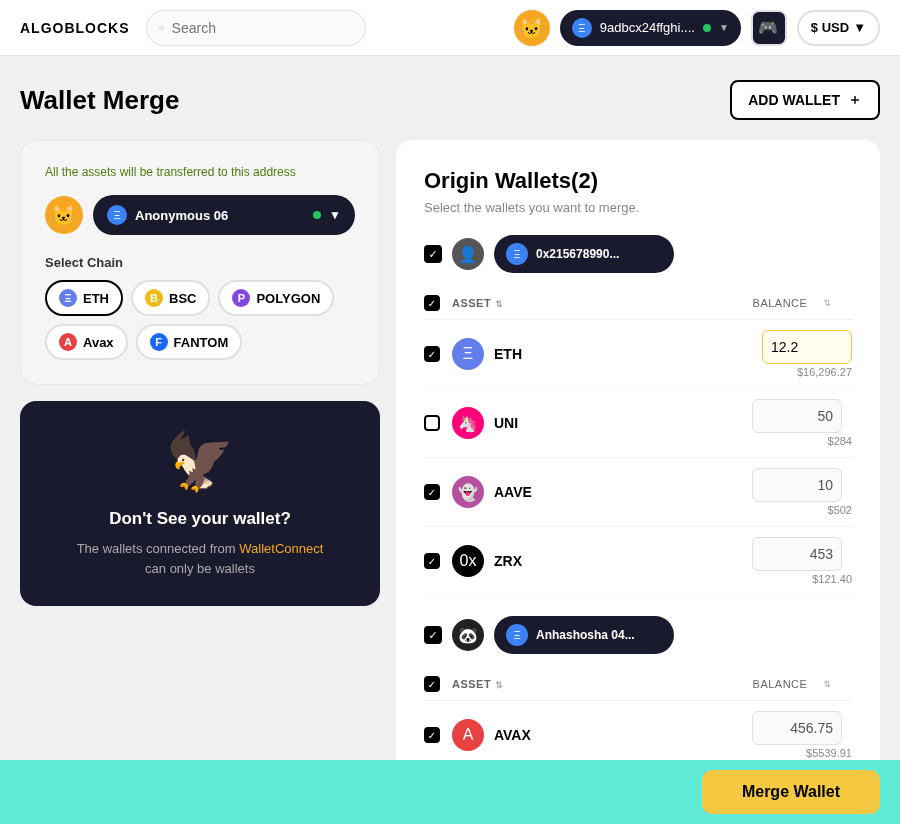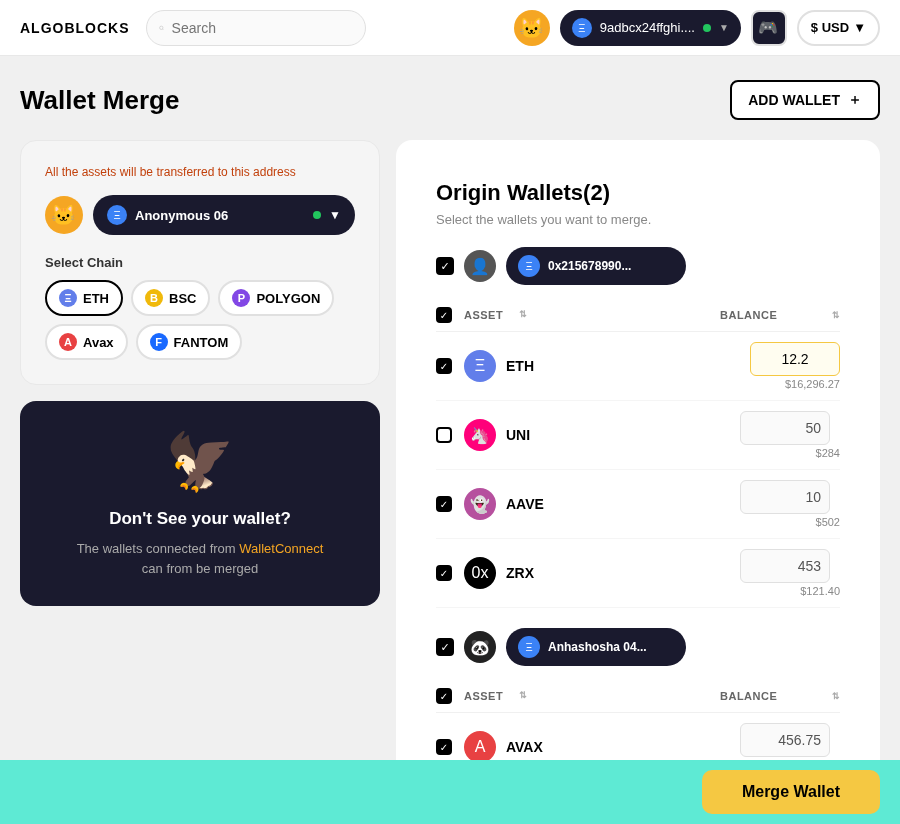--- a/index.html
+++ b/index.html
@@ -147,38 +147,38 @@
       flex-shrink: 0;
       display: flex;
       flex-direction: column;
       gap: 16px;
     }
     .right-col {
       flex: 1;
       background: #fff;
       border-radius: 16px;
       overflow-y: auto;
-      padding: 40px;
+      padding: 28px;
     }
 
     
     .dest-card {
       background: #f5f5f5;
       border-radius: 16px;
       padding: 24px;
       border: 1px solid #e8e8e8;
     }
     .dest-title {
       font-size: 18px;
       font-weight: 700;
       margin-bottom: 6px;
     }
     .dest-subtitle {
       font-size: 12px;
-      color: #c2410c;
+      color: #4d7c0f;
       margin-bottom: 16px;
     }
     .dest-wallet-row {
       display: flex;
       align-items: center;
       gap: 10px;
       margin-bottom: 20px;
     }
     .dest-avatar {
       width: 38px;
@@ -366,34 +366,34 @@
       width: 18px;
       margin-right: 10px;
     }
     .asset-col-name {
       font-size: 11px;
       font-weight: 700;
       color: #666;
       letter-spacing: 0.5px;
       flex: 1;
       display: flex;
-      align-items: flex-start;
-      gap: 16px;
+      align-items: flex-end;
+      gap: 4px;
     }
     .sort-icon { font-size: 9px; color: #aaa; }
     .balance-col {
       font-size: 11px;
-      font-weight: 700;
+      font-weight: 400;
       color: #666;
       letter-spacing: 0.5px;
       width: 120px;
       text-align: right;
       display: flex;
       align-items: center;
-      justify-content: space-between;
+      justify-content: center;
       gap: 16px;
     }
     .asset-row {
       display: flex;
       align-items: center;
       padding: 10px 0;
       border-bottom: 1px solid #f5f5f5;
     }
     .asset-check {
       width: 18px;
@@ -418,21 +418,21 @@
     }
     .balance-input-wrap {
       width: 100px;
       text-align: right;
     }
     .balance-input {
       width: 90px;
       height: 34px;
       border: 1px solid #e0e0e0;
       border-radius: 6px;
-      text-align: center;
+      text-align: left;
       padding: 0 8px;
       font-size: 14px;
       font-weight: 500;
       outline: none;
       background: #fff;
     }
     .balance-input.active {
       border-color: #f5c842;
       background: #fffdf0;
     }
@@ -572,21 +572,21 @@
             <span>FANTOM</span>
           </button>
         </div>
       </div>
 
       <div class="no-wallet-card">
         <div class="no-wallet-icon">🦅</div>
         <div class="no-wallet-title">Don't See your wallet?</div>
         <div class="no-wallet-desc">
           <span>The wallets connected from </span><span class="no-wallet-link">WalletConnect</span><br>
-          <span>can from be merged</span>
+          <span>can only be wallets</span>
         </div>
       </div>
     </div>
 
     <div class="right-col">
       <div class="origin-title">Origin Wallets(2)</div>
       <div class="origin-subtitle">Select the wallets you want to merge.</div>
 
       <div class="wallet-section">
         <div class="wallet-row">

